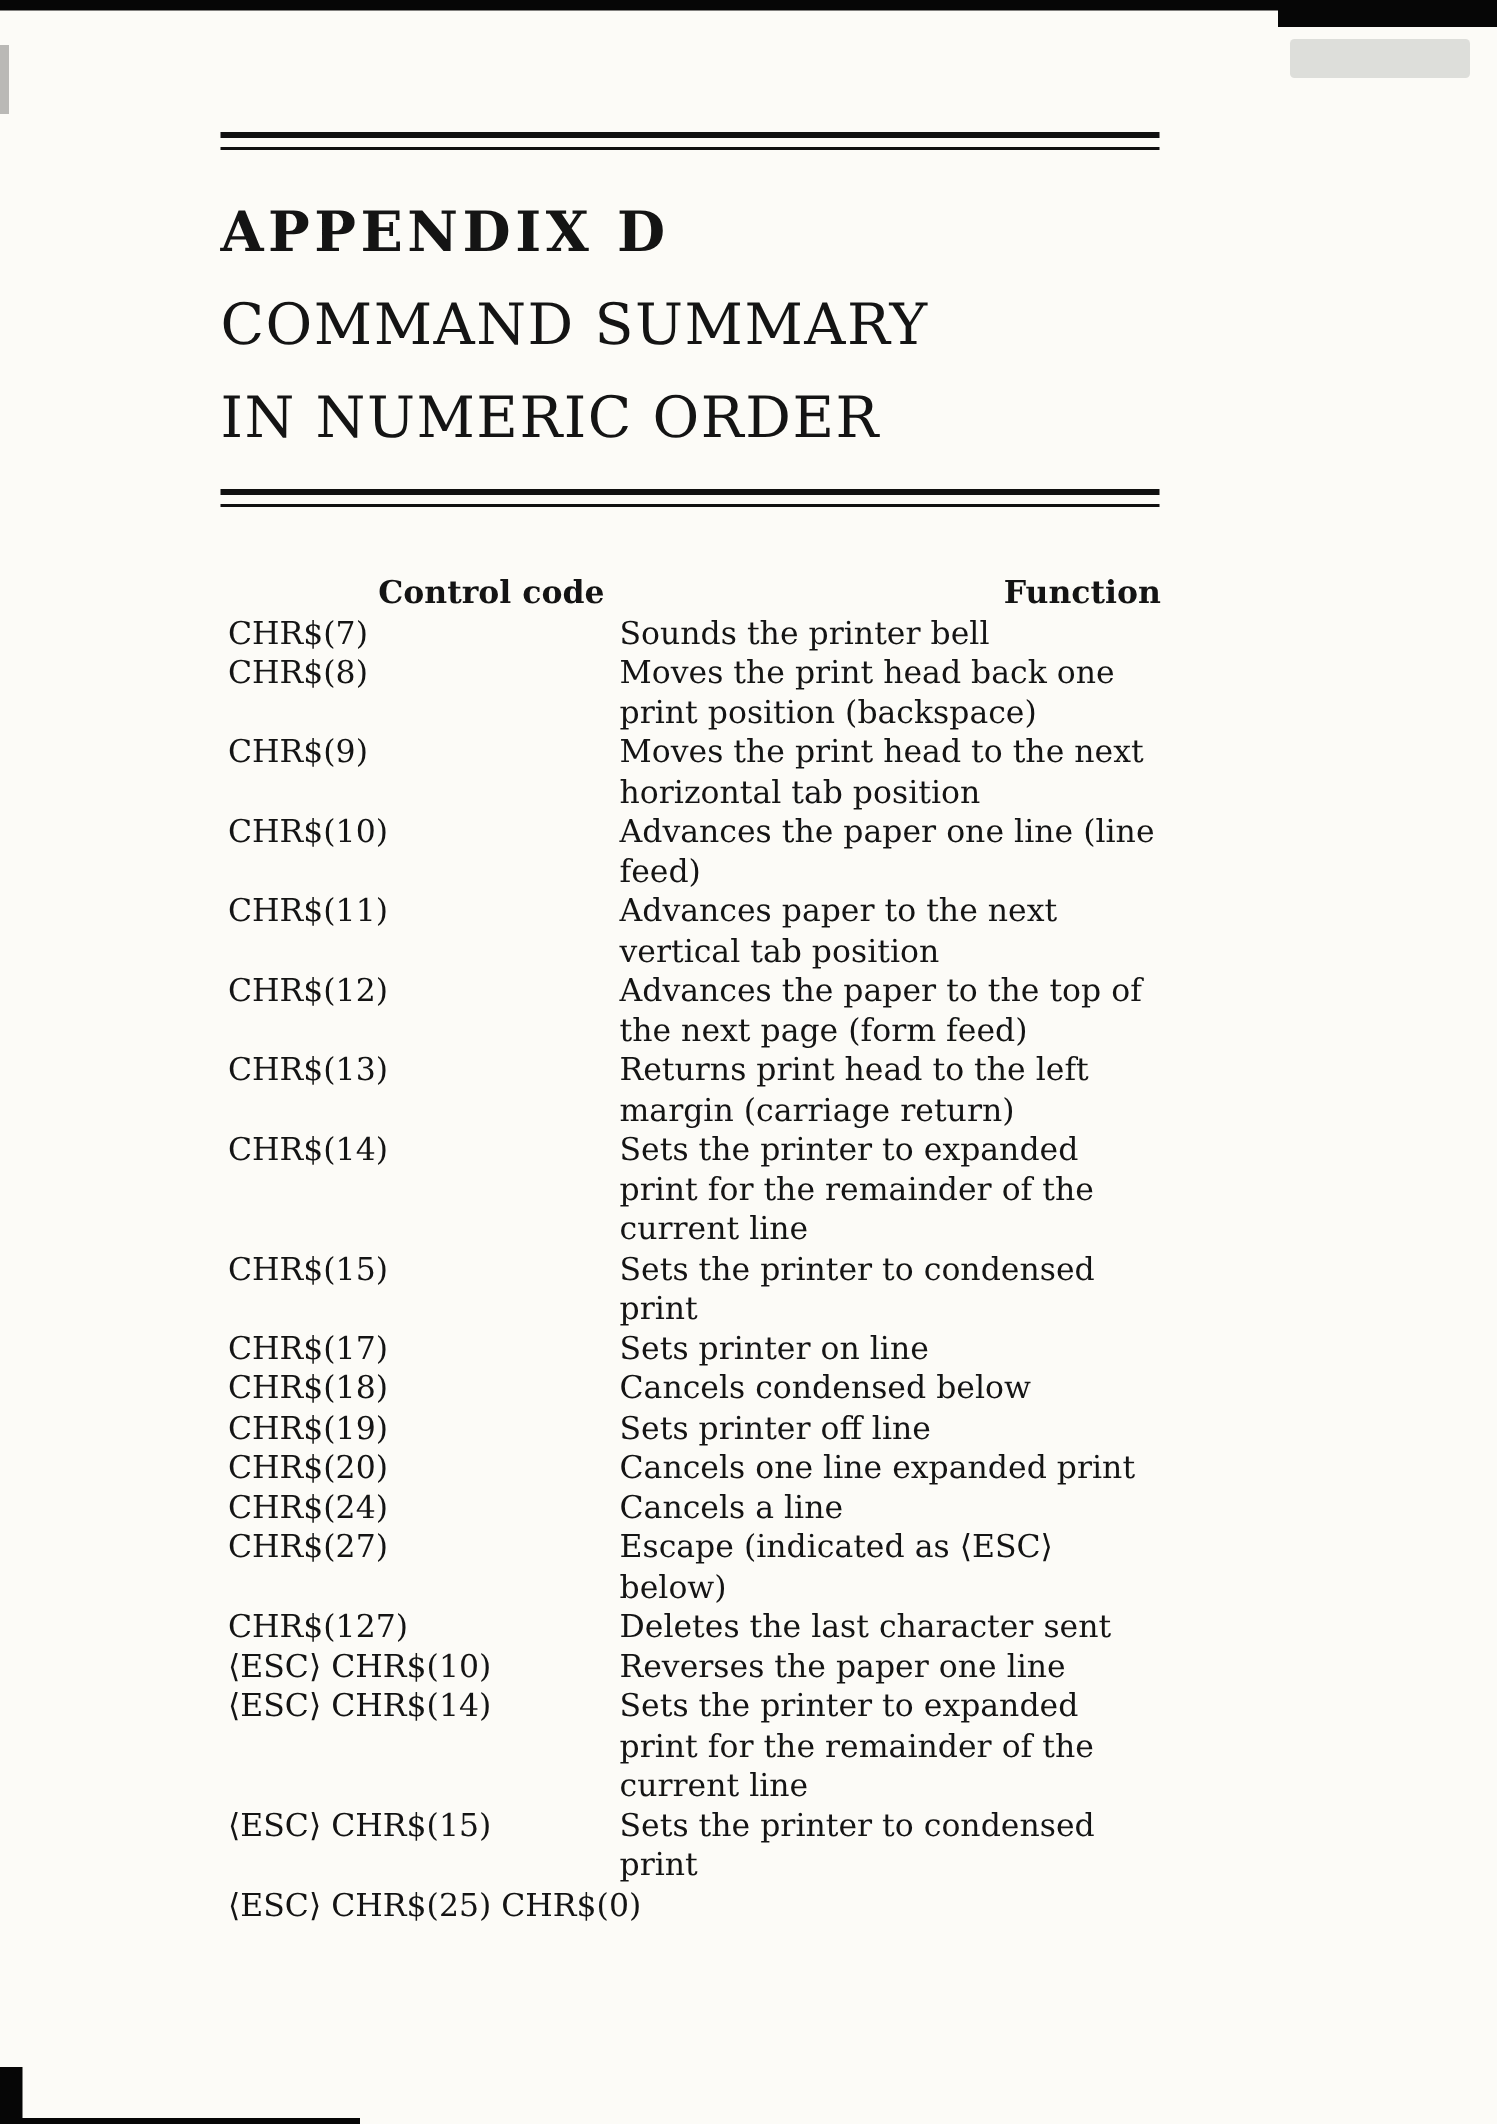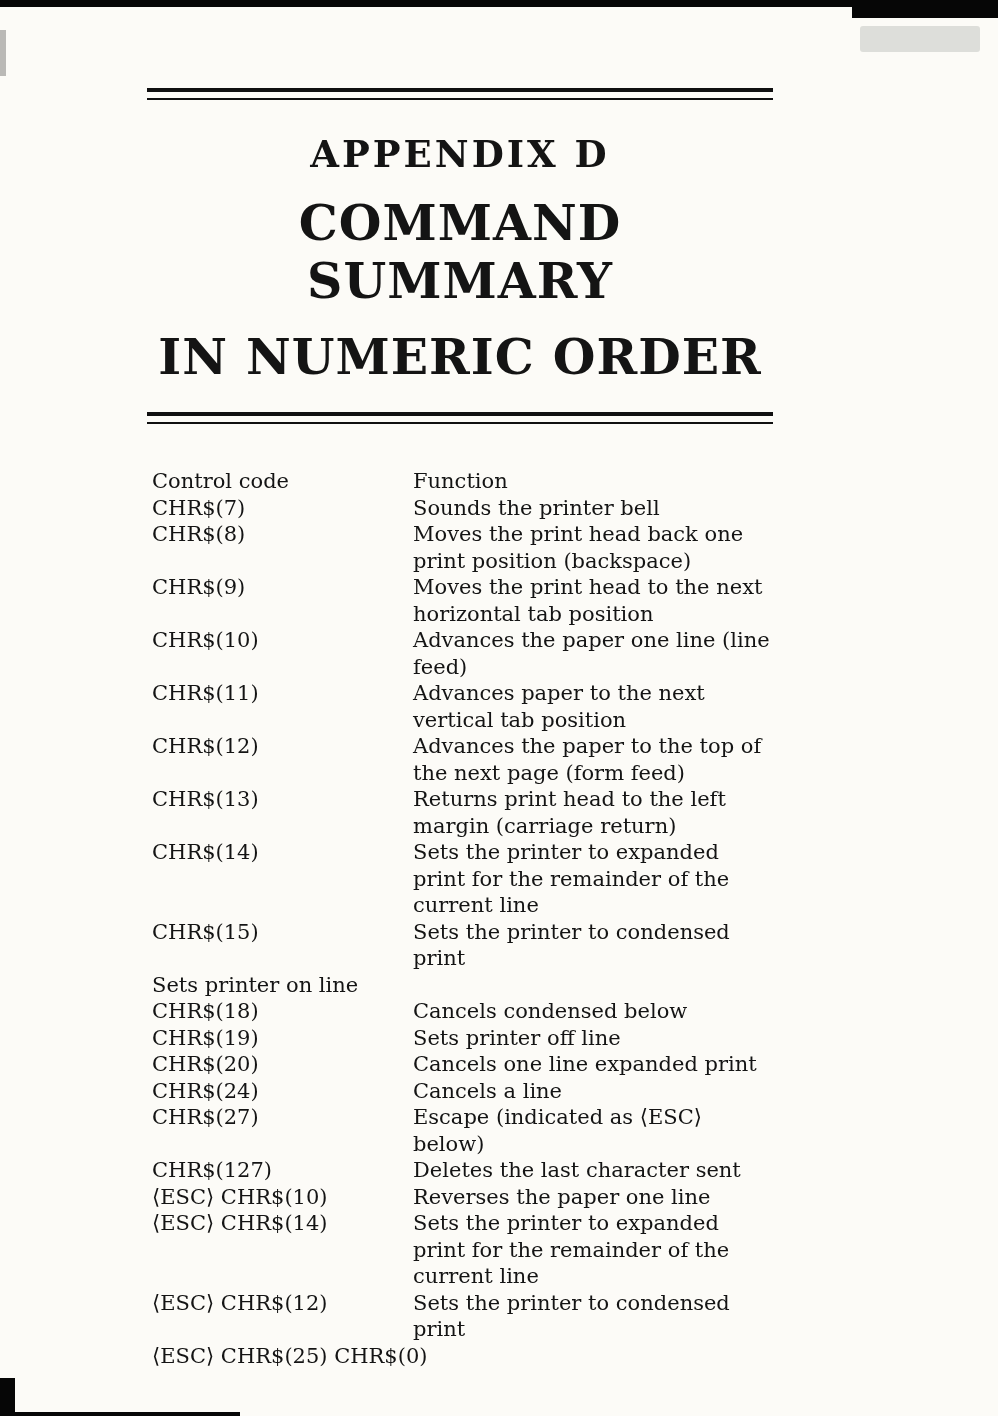--- a/index.html
+++ b/index.html
@@ -28,45 +28,45 @@
     width: 626px;
     margin-left: 147px;
     height: 6px;
     border-top: 4px solid #101010;
     border-bottom: 2px solid #101010;
   }
   .rule-top { margin-top: 88px; }
   .rule-bottom { margin-top: 26px; }
 
   
-  .title-block { width: 626px; margin-left: 147px; text-align: center; }
+  .title-block { width: 626px; margin-left: 147px; text-align: left; }
   .appendix-line {
     margin-top: 32px;
     font-size: 37px;
     font-weight: 600;
     letter-spacing: 3px;
   }
   .big-title {
     margin-top: 18px;
-    font-size: 49px;
-    font-weight: 700;
+    font-size: 38px;
+    font-weight: 400;
     letter-spacing: 1px;
   }
 
   
   .cmd-table {
     margin: 44px 0 0 152px;
     width: 622px;
     font-size: 21px;
     line-height: 26.5px;
   }
   .row { display: grid; grid-template-columns: 261px 1fr; }
   .row .code { padding-right: 10px; white-space: nowrap; }
   .row .code.span { grid-column: 1 / -1; white-space: nowrap; }
-  .header-row { font-weight: 400; }
+  .header-row { font-weight: 700; text-align: right; }
   .code, .fn { font-family: "DejaVu Serif", "DejaVu Sans", "Liberation Serif", serif; }
 </style>
 </head>
 <body>
 
 <div class="page">
 
   <div class="scan-top-strip"></div>
   <div class="scan-top-right"></div>
   <div class="scan-smudge"></div>
@@ -120,20 +120,21 @@
         </div>
         <div class="row">
           <div class="code">CHR$(14)</div>
           <div class="fn">Sets the printer to expanded print for the remainder of the current line</div>
         </div>
         <div class="row">
           <div class="code">CHR$(15)</div>
           <div class="fn">Sets the printer to condensed print</div>
         </div>
         <div class="row">
+          <div class="code">CHR$(17)</div>
           <div class="fn">Sets printer on line</div>
         </div>
         <div class="row">
           <div class="code">CHR$(18)</div>
           <div class="fn">Cancels condensed below</div>
         </div>
         <div class="row">
           <div class="code">CHR$(19)</div>
           <div class="fn">Sets printer off line</div>
         </div>
@@ -155,21 +156,21 @@
         </div>
         <div class="row">
           <div class="code">⟨ESC⟩ CHR$(10)</div>
           <div class="fn">Reverses the paper one line</div>
         </div>
         <div class="row">
           <div class="code">⟨ESC⟩ CHR$(14)</div>
           <div class="fn">Sets the printer to expanded print for the remainder of the current line</div>
         </div>
         <div class="row">
-          <div class="code">⟨ESC⟩ CHR$(12)</div>
+          <div class="code">⟨ESC⟩ CHR$(15)</div>
           <div class="fn">Sets the printer to condensed print</div>
         </div>
         <div class="row">
           <div class="code span">⟨ESC⟩ CHR$(25) CHR$(0)</div>
         </div>
       </div>
   </div>
 
 </div>
 

